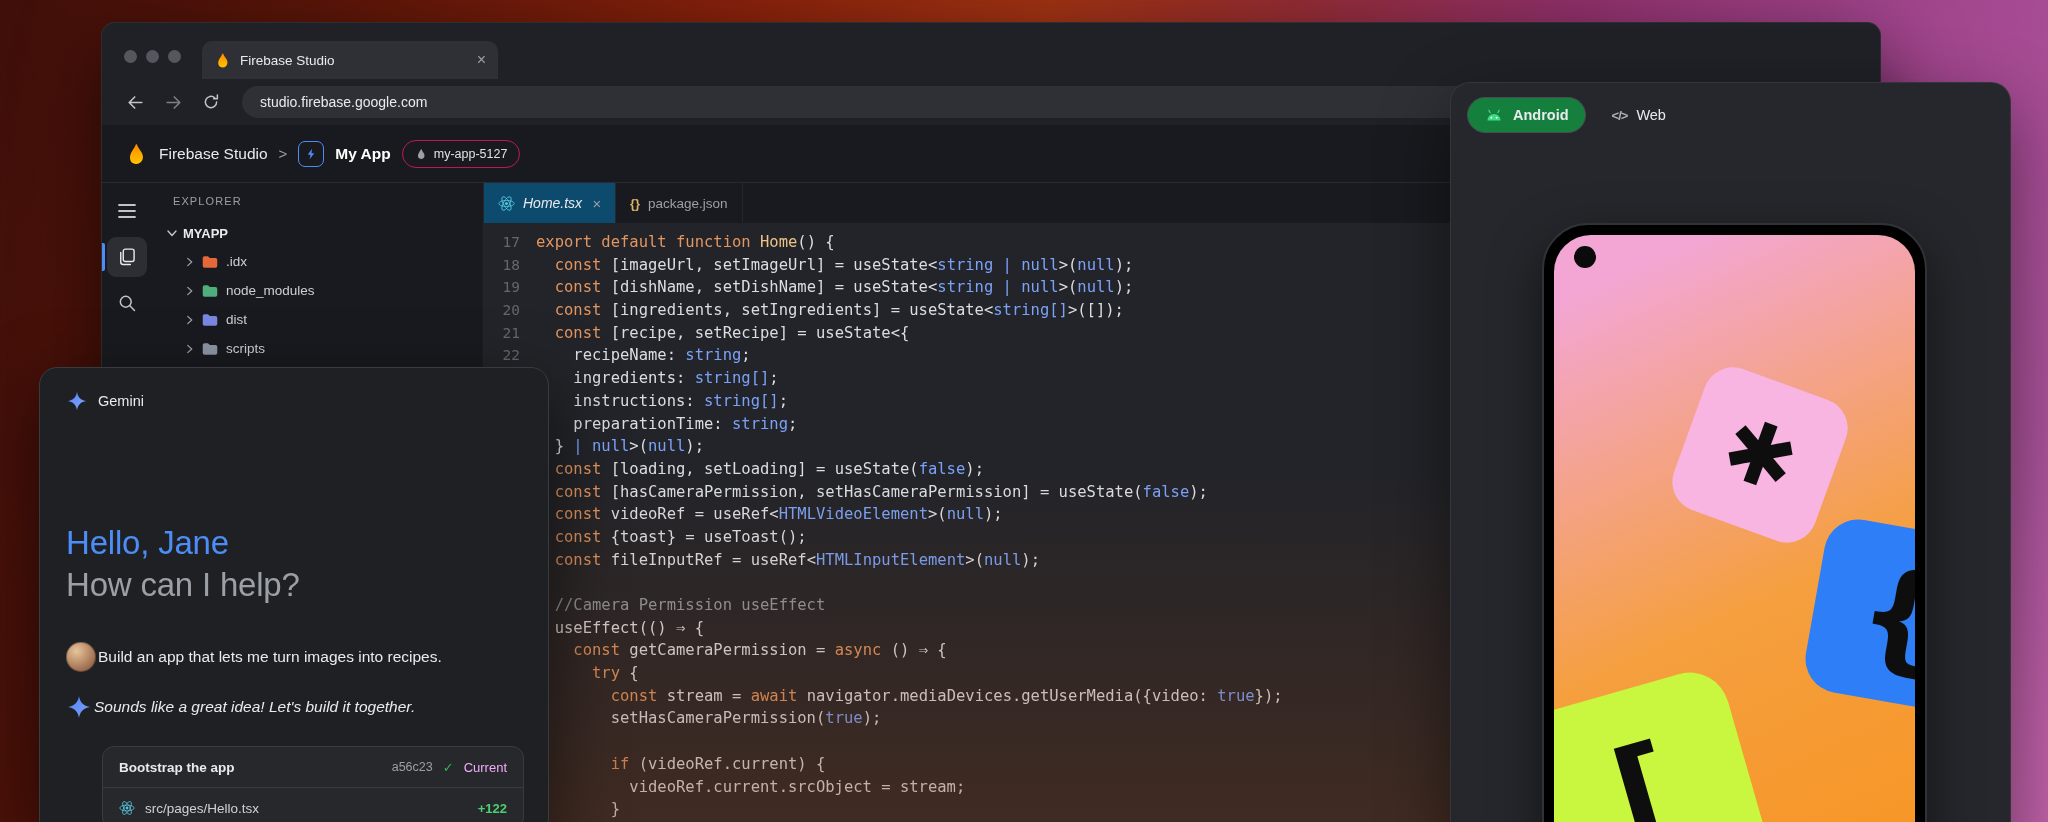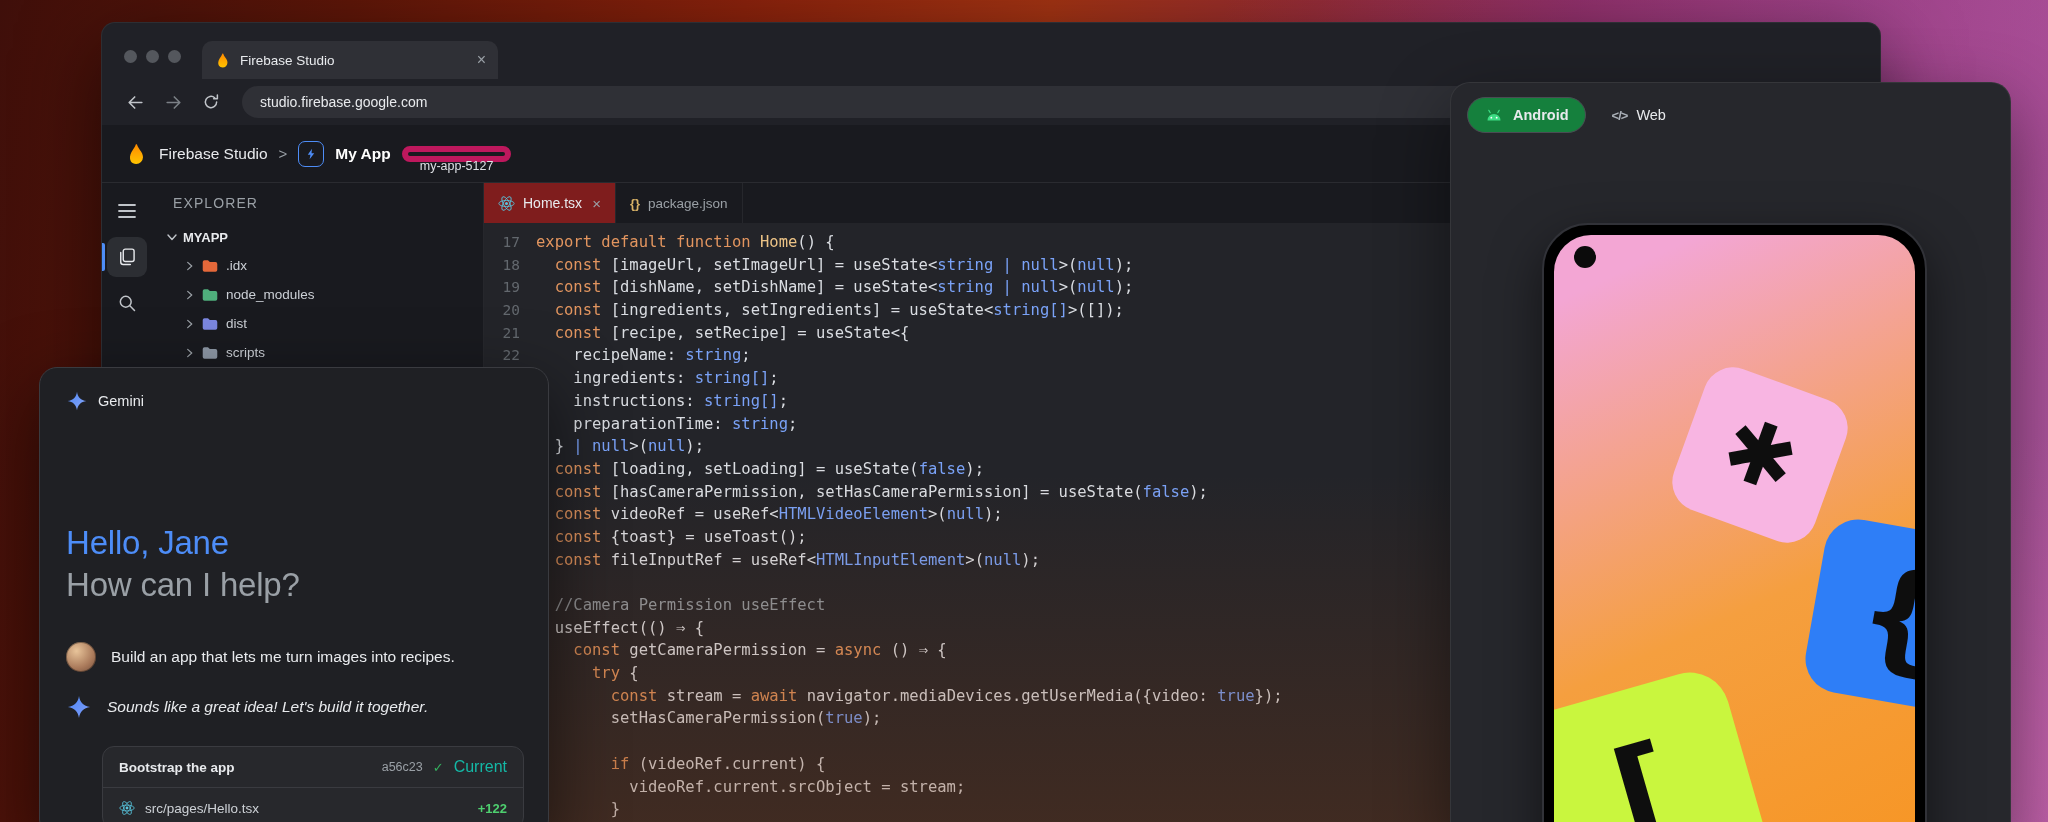--- a/index.html
+++ b/index.html
@@ -23,70 +23,70 @@
   .btab-close{color:#9aa0a6;font-size:16px;line-height:1;}
   .toolbar{height:46px;display:flex;align-items:center;padding-left:16px;gap:4px;}
   .navbtn{width:34px;height:34px;display:flex;align-items:center;justify-content:center;flex:none;}
   .urlbar{margin-left:10px;height:32px;width:1600px;background:#2f3036;border-radius:16px;display:flex;align-items:center;
     padding:0 18px;font-size:14px;color:#e8eaed;}
   .appheader{height:58px;background:#191a1f;border-bottom:1px solid #2a2b30;display:flex;align-items:center;padding-left:22px;gap:11px;}
   .brand{font-size:15.5px;color:#e8eaed;font-weight:500;}
   .crumb-sep{color:#9aa0a6;font-size:15px;}
   .appicon{width:26px;height:26px;border:1.5px solid #4e8df7;border-radius:7px;display:flex;align-items:center;justify-content:center;flex:none;}
   .projname{font-size:15.5px;color:#ffffff;font-weight:700;}
-  .badge{height:16px;border:6px solid #be185d;border-radius:14px;display:flex;align-items:center;gap:7px;padding:0 12px;
-    color:#dfe1e5;font-size:12.5px;flex-direction:column;}
+  .badge{height:28px;border:1px solid #be185d;border-radius:14px;display:flex;align-items:center;gap:7px;padding:0 12px;
+    color:#dfe1e5;font-size:12.5px;}
 
   .main{position:absolute;top:160px;left:0;right:0;bottom:0;display:flex;}
   .rail{width:49px;background:#191a1f;position:relative;padding-top:8px;display:flex;flex-direction:column;align-items:center;gap:6px;flex:none;}
   .railbtn{width:40px;height:40px;border-radius:9px;display:flex;align-items:center;justify-content:center;}
   .railbtn.active{background:#2c2e33;}
   .rail-indicator{position:absolute;left:0;top:60px;width:3px;height:28px;background:#4e8df7;border-radius:0 2px 2px 0;}
 
   .explorer{width:333px;background:#191a1f;border-right:1px solid #26272c;padding-top:12px;flex:none;}
-  .exp-title{padding-left:22px;font-size:14px;letter-spacing:1.1px;color:#9aa0a6;}
+  .exp-title{padding-left:22px;font-size:11px;letter-spacing:1.1px;color:#9aa0a6;}
   .tree{margin-top:12px;}
   .tree-root{display:flex;align-items:center;gap:6px;height:28px;padding-left:16px;color:#e8eaed;font-weight:700;font-size:13px;}
   .tree-item{display:flex;align-items:center;gap:8px;height:29px;padding-left:34px;color:#ccd0d6;font-size:13.5px;}
 
   .editor{flex:1;background:#232429;position:relative;display:flex;flex-direction:column;min-width:0;}
   .tabsbar{height:40px;background:#191a1f;display:flex;flex:none;}
   .etab{display:flex;align-items:center;gap:8px;padding:0 14px;border-right:1px solid #26272c;font-size:14px;}
-  .etab.active{background:#7f1d1d;color:#e8eaed;}
+  .etab.active{background:#0c4a6e;color:#e8eaed;font-style:italic;}
   .etab.inactive{color:#9aa0a6;font-size:13.5px;}
   .etab-close{color:#9aa0a6;font-size:15px;margin-left:2px;}
   .braces{color:#d8b267;font-size:13px;font-weight:700;}
   .code{position:relative;flex:1;overflow:hidden;padding-top:8px;font-family:"DejaVu Sans Mono",monospace;font-size:15.5px;}
   .code::after{content:"";position:absolute;inset:0;pointer-events:none;
     background:linear-gradient(to bottom,rgba(0,0,0,0) 42%,rgba(130,58,16,.30) 100%);}
   .code-line{display:flex;height:22.7px;line-height:22.7px;}
   .ln{flex:0 0 36px;text-align:right;color:#63686e;font-size:14.5px;}
   .lc{white-space:pre;padding-left:16px;color:#dadde2;}
   .tk-k{color:#e2955f;}.tk-t{color:#7aa2f7;}.tk-c{color:#8f979e;}.tk-f{color:#ecc386;}.tk-d{color:#dadde2;}
 
   
   .gemini{position:absolute;left:39px;top:367px;width:510px;height:470px;background:#1f2024;border:1px solid #3a3b40;
     border-radius:18px;box-shadow:0 24px 70px rgba(0,0,0,.55);z-index:5;padding:0 26px;}
   .g-header{display:flex;align-items:center;gap:10px;padding-top:22px;}
   .g-title{font-size:14.5px;color:#e8eaed;font-weight:500;}
   .g-greet{margin-top:110px;font-size:33px;line-height:42px;font-weight:500;letter-spacing:-.2px;}
   .g-greet .l1{color:#4d8df8;}
   .g-greet .l2{color:#9aa0a6;}
-  .g-msg{display:flex;align-items:center;gap:15px;}
+  .g-msg{display:flex;align-items:center;gap:2px;}
   .g-msg .txt{font-size:15.5px;color:#e8eaed;}
   .m1{margin-top:36px;}
   .m2{margin-top:22px;font-style:italic;}
   .avatar{width:30px;height:30px;border-radius:50%;flex:none;
     background:radial-gradient(circle at 35% 30%,#e8c49a,#a9795a 60%,#6c4a38);box-shadow:inset 0 0 0 1px rgba(0,0,0,.35);}
   .gcard{margin-top:26px;margin-left:36px;width:422px;background:#27282c;border:1px solid #3a3b40;border-radius:12px;}
   .gcard-row{height:40px;display:flex;align-items:center;padding:0 16px;gap:10px;}
   .gcard-title{font-size:13.5px;font-weight:600;color:#e8eaed;flex:1;}
   .gcard-commit{font-size:12.5px;color:#9aa0a6;}
   .gcard-check{color:#35b15f;font-size:13px;}
-  .gcard-status{font-size:16px;color:#14b8a6;}
+  .gcard-status{font-size:13px;color:#f0abfc;}
   .gcard-div{height:1px;background:#3a3b40;}
   .gfile-path{font-size:13.5px;color:#cdd1d6;flex:1;}
   .gdiff{font-size:13px;color:#4ecf6f;font-weight:600;}
 
   
   .device{position:absolute;left:1450px;top:82px;width:561px;height:760px;background:#26272c;border-radius:20px;
     border:1px solid rgba(255,255,255,.07);box-shadow:0 24px 70px rgba(0,0,0,.45);z-index:4;overflow:hidden;}
   .chips{display:flex;align-items:center;gap:10px;padding:14px 0 0 16px;}
   .chip{height:36px;border-radius:18px;display:flex;align-items:center;gap:9px;padding:0 16px;font-size:14.5px;color:#e8eaed;}
   .chip.active{background:#15803d;font-weight:600;border:1px solid #4a4c53;}

